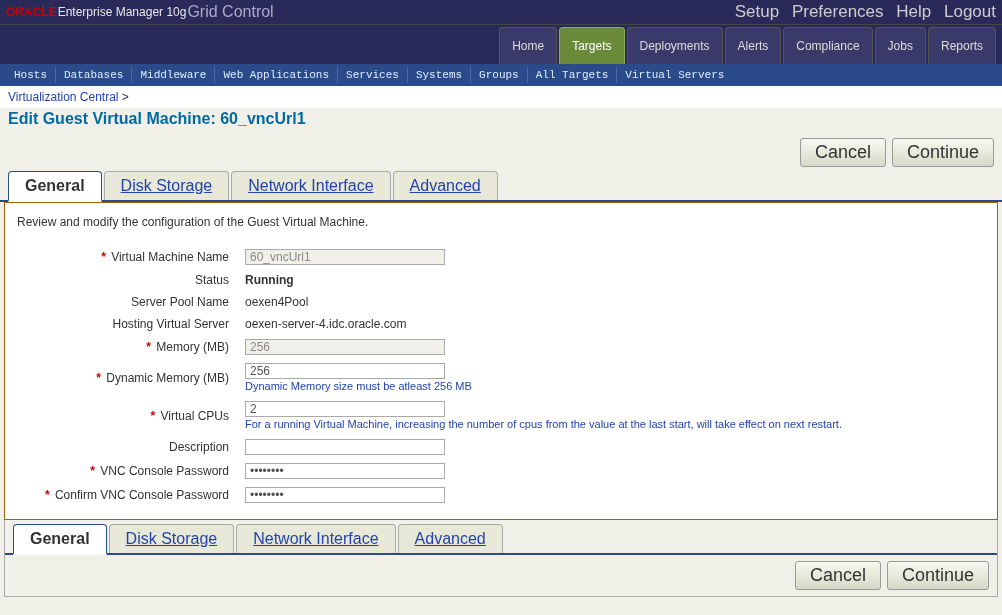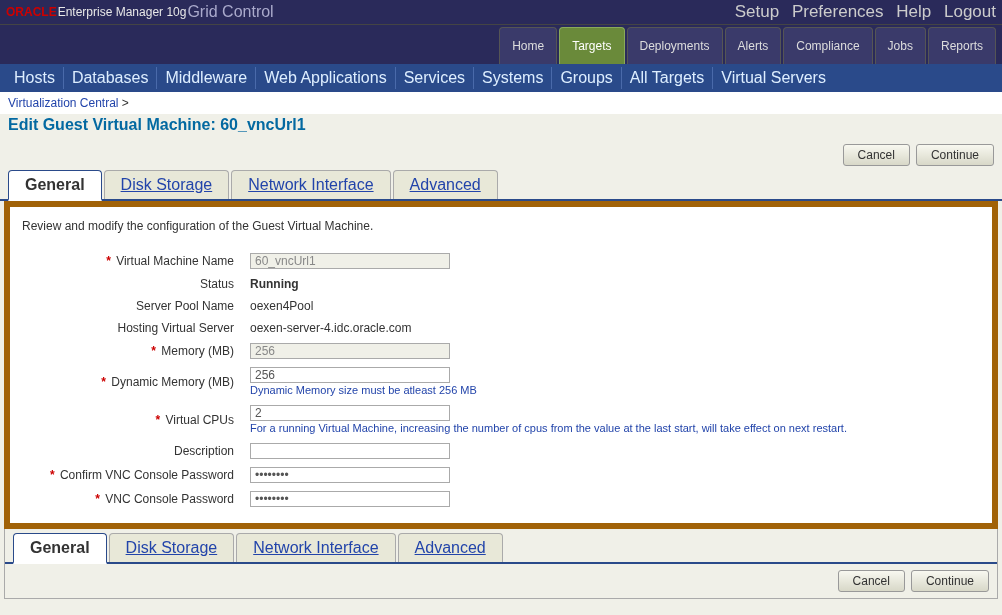--- a/index.html
+++ b/index.html
@@ -11,41 +11,41 @@
     #top-links a { color: #ccc; text-decoration: none; margin-left: 8px; }
 
     
     #main-nav { background: #2a2a5a; display: flex; align-items: center; justify-content: flex-end; padding: 2px 6px 0 6px; border-top: 1px solid #444; }
     #nav-tabs { display: flex; gap: 2px; }
     .nav-tab { padding: 11px 12px; font-size: 12px; color: #ddd; background: #3a3a6a; border-radius: 4px 4px 0 0; cursor: pointer; text-decoration: none; border: 1px solid #555; border-bottom: none; }
     .nav-tab.active { background: #6a8a3a; color: white; border-color: #8aaa5a; }
 
     
     #secondary-nav { background: #2a4a8a; padding: 3px 6px; display: flex; gap: 0; }
-    .sec-nav-item { color: #ddeeff; font-size: 16px; padding: 2px 8px; cursor: pointer; border-right: 1px solid #4a6aaa; }
+    .sec-nav-item { color: #ddeeff; font-size: 11px; padding: 2px 8px; cursor: pointer; border-right: 1px solid #4a6aaa; font-family: Liberation Mono, monospace; }
     .sec-nav-item:last-child { border-right: none; }
 
     
     #breadcrumb { padding: 4px 8px; font-size: 12px; color: #333; background: #ffffff; }
     #breadcrumb a { color: #2244aa; text-decoration: none; }
 
     
     #page-title { padding: 2px 8px 6px 8px; font-size: 16px; font-weight: bold; color: #0369a1; }
 
     
     #button-bar { display: flex; justify-content: flex-end; padding: 4px 8px; gap: 6px; }
-    .action-btn { padding: 3px 14px; font-size: 12px; background: linear-gradient(to bottom, #f8f8f0, #d8d8c8); border: 1px solid #999; border-radius: 3px; cursor: pointer; color: #333; }
+    .action-btn { padding: 3px 14px; font-size: 18px; background: linear-gradient(to bottom, #f8f8f0, #d8d8c8); border: 1px solid #999; border-radius: 3px; cursor: pointer; color: #333; }
 
     
     .tab-row { display: flex; gap: 0; padding: 0 8px; border-bottom: 2px solid #2a4a8a; margin-bottom: 0; }
     .form-tab { padding: 5px 16px; font-size: 16px; color: #2244aa; background: #e8e8d8; border: 1px solid #aaa; border-bottom: none; cursor: pointer; text-decoration: underline; border-radius: 4px 4px 0 0; margin-right: 2px; }
     .form-tab.active { background: white; color: #333; text-decoration: none; font-weight: bold; border-color: #2a4a8a; border-bottom: 2px solid white; margin-bottom: -2px; }
 
     
-    #main-content { background: white; border: 6px solid #a16207; margin: 0 4px; padding: 12px; }
+    #main-content { background: white; border: 1px solid #a16207; margin: 0 4px; padding: 12px; }
     .description-text { font-size: 12px; color: #333; margin-bottom: 16px; }
 
     
     .form-table { width: 100%; border-collapse: collapse; }
     .form-table tr td { padding: 4px 8px; vertical-align: middle; }
     .form-label-cell { text-align: right; width: 220px; color: #333; font-size: 12px; white-space: nowrap; }
     .required-star { color: #cc0000; font-weight: bold; margin-right: 2px; }
     .form-value-cell { }
     input[type=text], input[type=password] { width: 200px; padding: 0 4px; border: 1px solid #aaa; font-size: 12px; background: white; color: #555; }
     input[type=text]:disabled { background: #f0f0e8; color: #888; }
@@ -182,29 +182,29 @@
       </td>
     </tr>
     <tr>
       <td class="form-label-cell">Description</td>
       <td class="form-value-cell">
         <input type="text" value="" style="">
       </td>
     </tr>
     <tr>
       <td class="form-label-cell">
+        <span class="required-star">*</span> VNC Console Password
+      </td>
+      <td class="form-value-cell">
+        <input type="password" value="password" style="">
+      </td>
+    </tr>
+    <tr>
+      <td class="form-label-cell">
         <span class="required-star">*</span> Confirm VNC Console Password
-      </td>
-      <td class="form-value-cell">
-        <input type="password" value="password" style="">
-      </td>
-    </tr>
-    <tr>
-      <td class="form-label-cell">
-        <span class="required-star">*</span> VNC Console Password
       </td>
       <td class="form-value-cell">
         <input type="password" value="password" style="">
       </td>
     </tr>
   </tbody>
     </table>
 </div>
 
 <div id="bottom-section">

